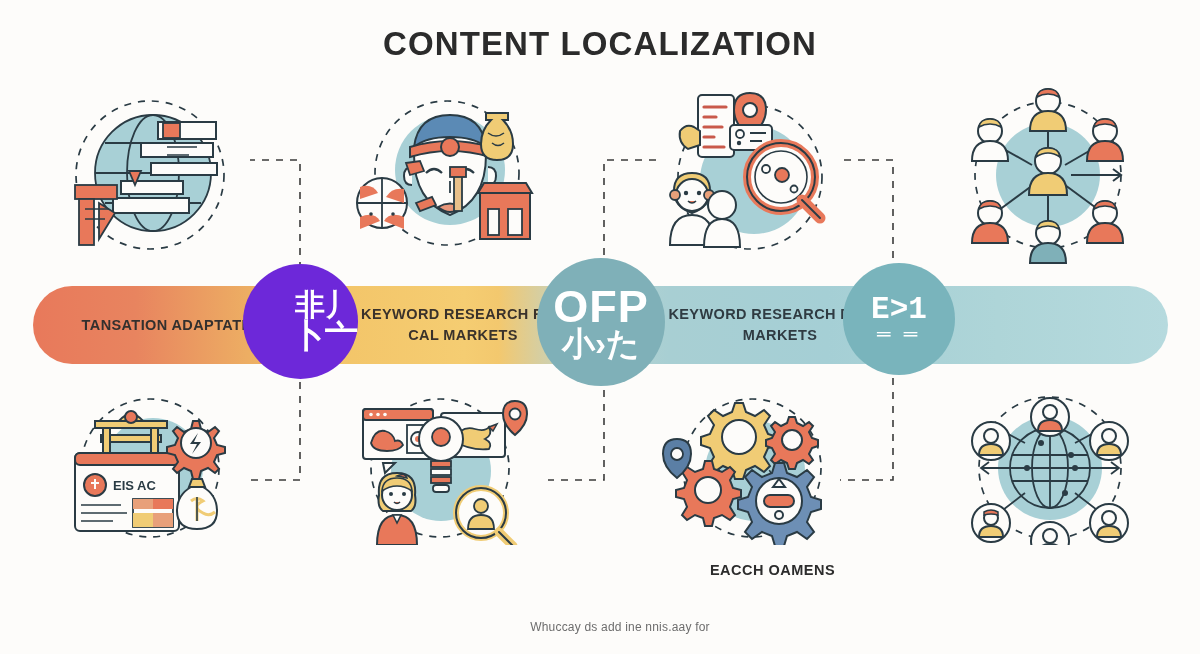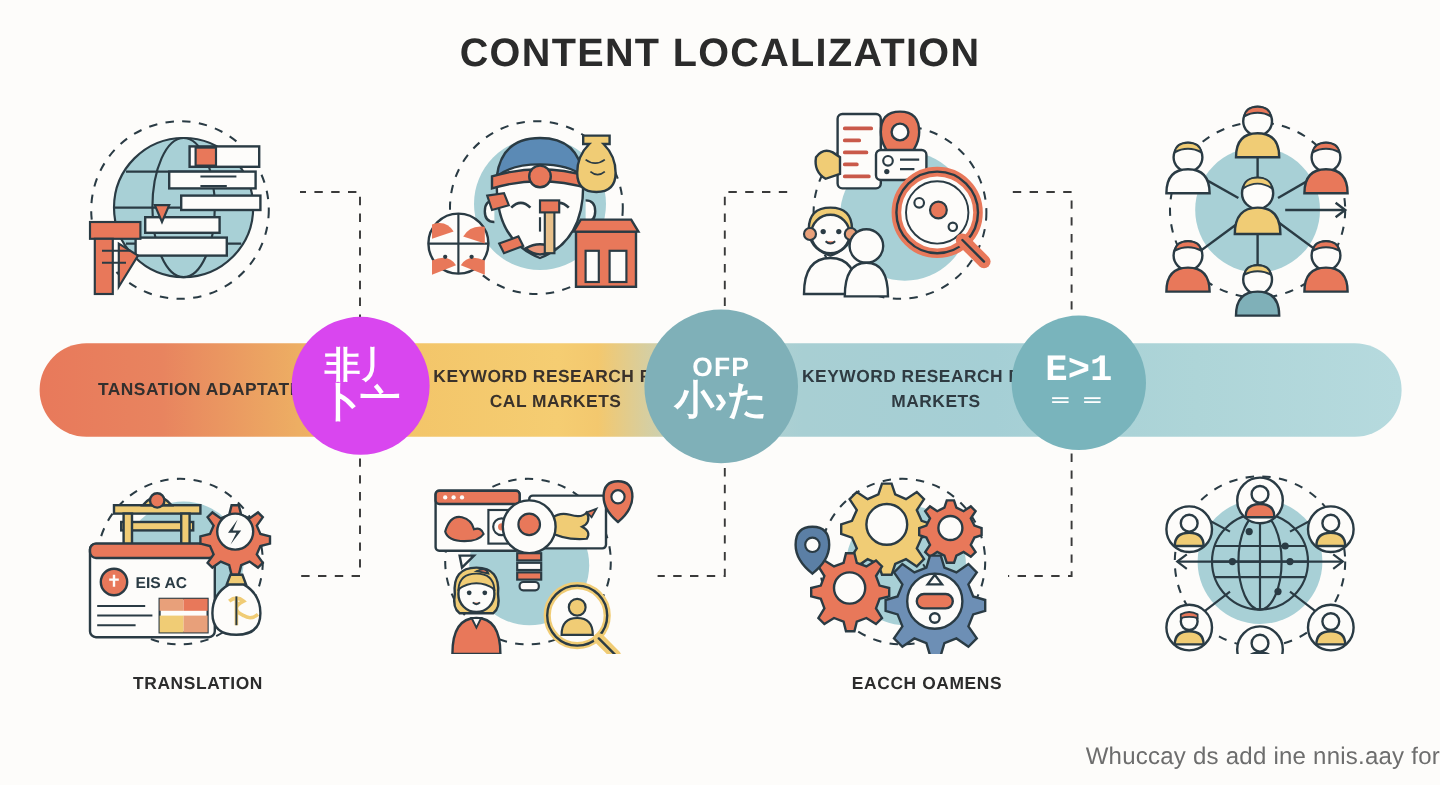--- a/index.html
+++ b/index.html
@@ -69,21 +69,21 @@
     border-radius: 50%;
     display: flex; align-items: center; justify-content: center;
     color: #fff;
     font-weight: bold;
     text-align: center;
     line-height: 0.96;
   }
   .node-glyph { font-size: 30px; letter-spacing: 0px; }
   .node-sub { font-size: 33px; display: block; }
 
-  .node-1 { left: 243px; top: 264px; width: 115px; height: 115px; background: #d946ef; }
+  .node-1 { left: 243px; top: 264px; width: 115px; height: 115px; background: #6d28d9; justify-content: flex-end; }
   .node-2 { left: 537px; top: 258px; width: 128px; height: 128px; background: #7fb0b8; }
   .node-3 { left: 843px; top: 263px; width: 112px; height: 112px; background: #79b4bc; }
 
   
   .illus { position: absolute; }
   .illus svg { display: block; }
 
   
   .blabel {
     position: absolute;
@@ -95,22 +95,22 @@
     text-align: center;
   }
   .bl-1 { left: 40px;  width: 250px; }
   .bl-2 { left: 330px; width: 265px; }
   .bl-3 { left: 640px; width: 265px; }
   .bl-4 { left: 940px; width: 240px; }
 
   .footnote {
     position: absolute;
     top: 620px; left: 0; right: 0;
-    text-align: right;
-    font-size: 20px;
+    text-align: center;
+    font-size: 12px;
     color: #6d6d6d;
     letter-spacing: 0.2px;
     padding-left: 40px;
   }
 </style>
 </head>
 <body>
 
 <div class="canvas">
 
@@ -330,21 +330,21 @@
   <div class="seg seg-3">KEYWORD RESEARCH ГOCAL MARKETS</div>
 
   <div class="node node-1">
     <div>
       <span class="node-glyph">非丿</span>
       <span class="node-sub">卜亠</span>
     </div>
   </div>
   <div class="node node-2">
     <div>
-      <span class="node-glyph" style="font-size:22px;letter-spacing:1px;">OFP</span>
+      <span class="node-glyph" style="font-size:45px;letter-spacing:1px;">OFP</span>
       <span class="node-sub">小›た</span>
     </div>
   </div>
   <div class="node node-3">
     <div>
       <span class="node-glyph" style="font-size:31px;font-family:Liberation Mono, monospace;">E&gt;1</span>
       <span class="node-sub" style="font-size:19px;letter-spacing:4px;">═ ═</span>
     </div>
   </div>
 
@@ -545,19 +545,18 @@
         <path d="M8,34 q0,-11 12,-11 q12,0 12,11z" fill="#f0cc75" stroke="#2a3b44" stroke-width="2"></path>
       </g>
       <g transform="translate(75,126)">
         <circle cx="20" cy="20" r="19" fill="#fdfcfa" stroke="#2a3b44" stroke-width="2"></circle>
         <circle cx="20" cy="15" r="7" fill="none" stroke="#2a3b44" stroke-width="2"></circle>
         <path d="M8,34 q0,-11 12,-11 q12,0 12,11z" fill="#7fb0b8" stroke="#2a3b44" stroke-width="2"></path>
       </g>
     </svg>
   </div>
 
-  <div class="blabel bl-1">TRANSLATION</div>
   <div class="blabel bl-3">EACCH OAMENS</div>
   <div class="blabel bl-4"></div>
 
   <div class="footnote">Whuccay ds add ine nnis.aay for</div>
 
 </div>
 
 </body></html>

